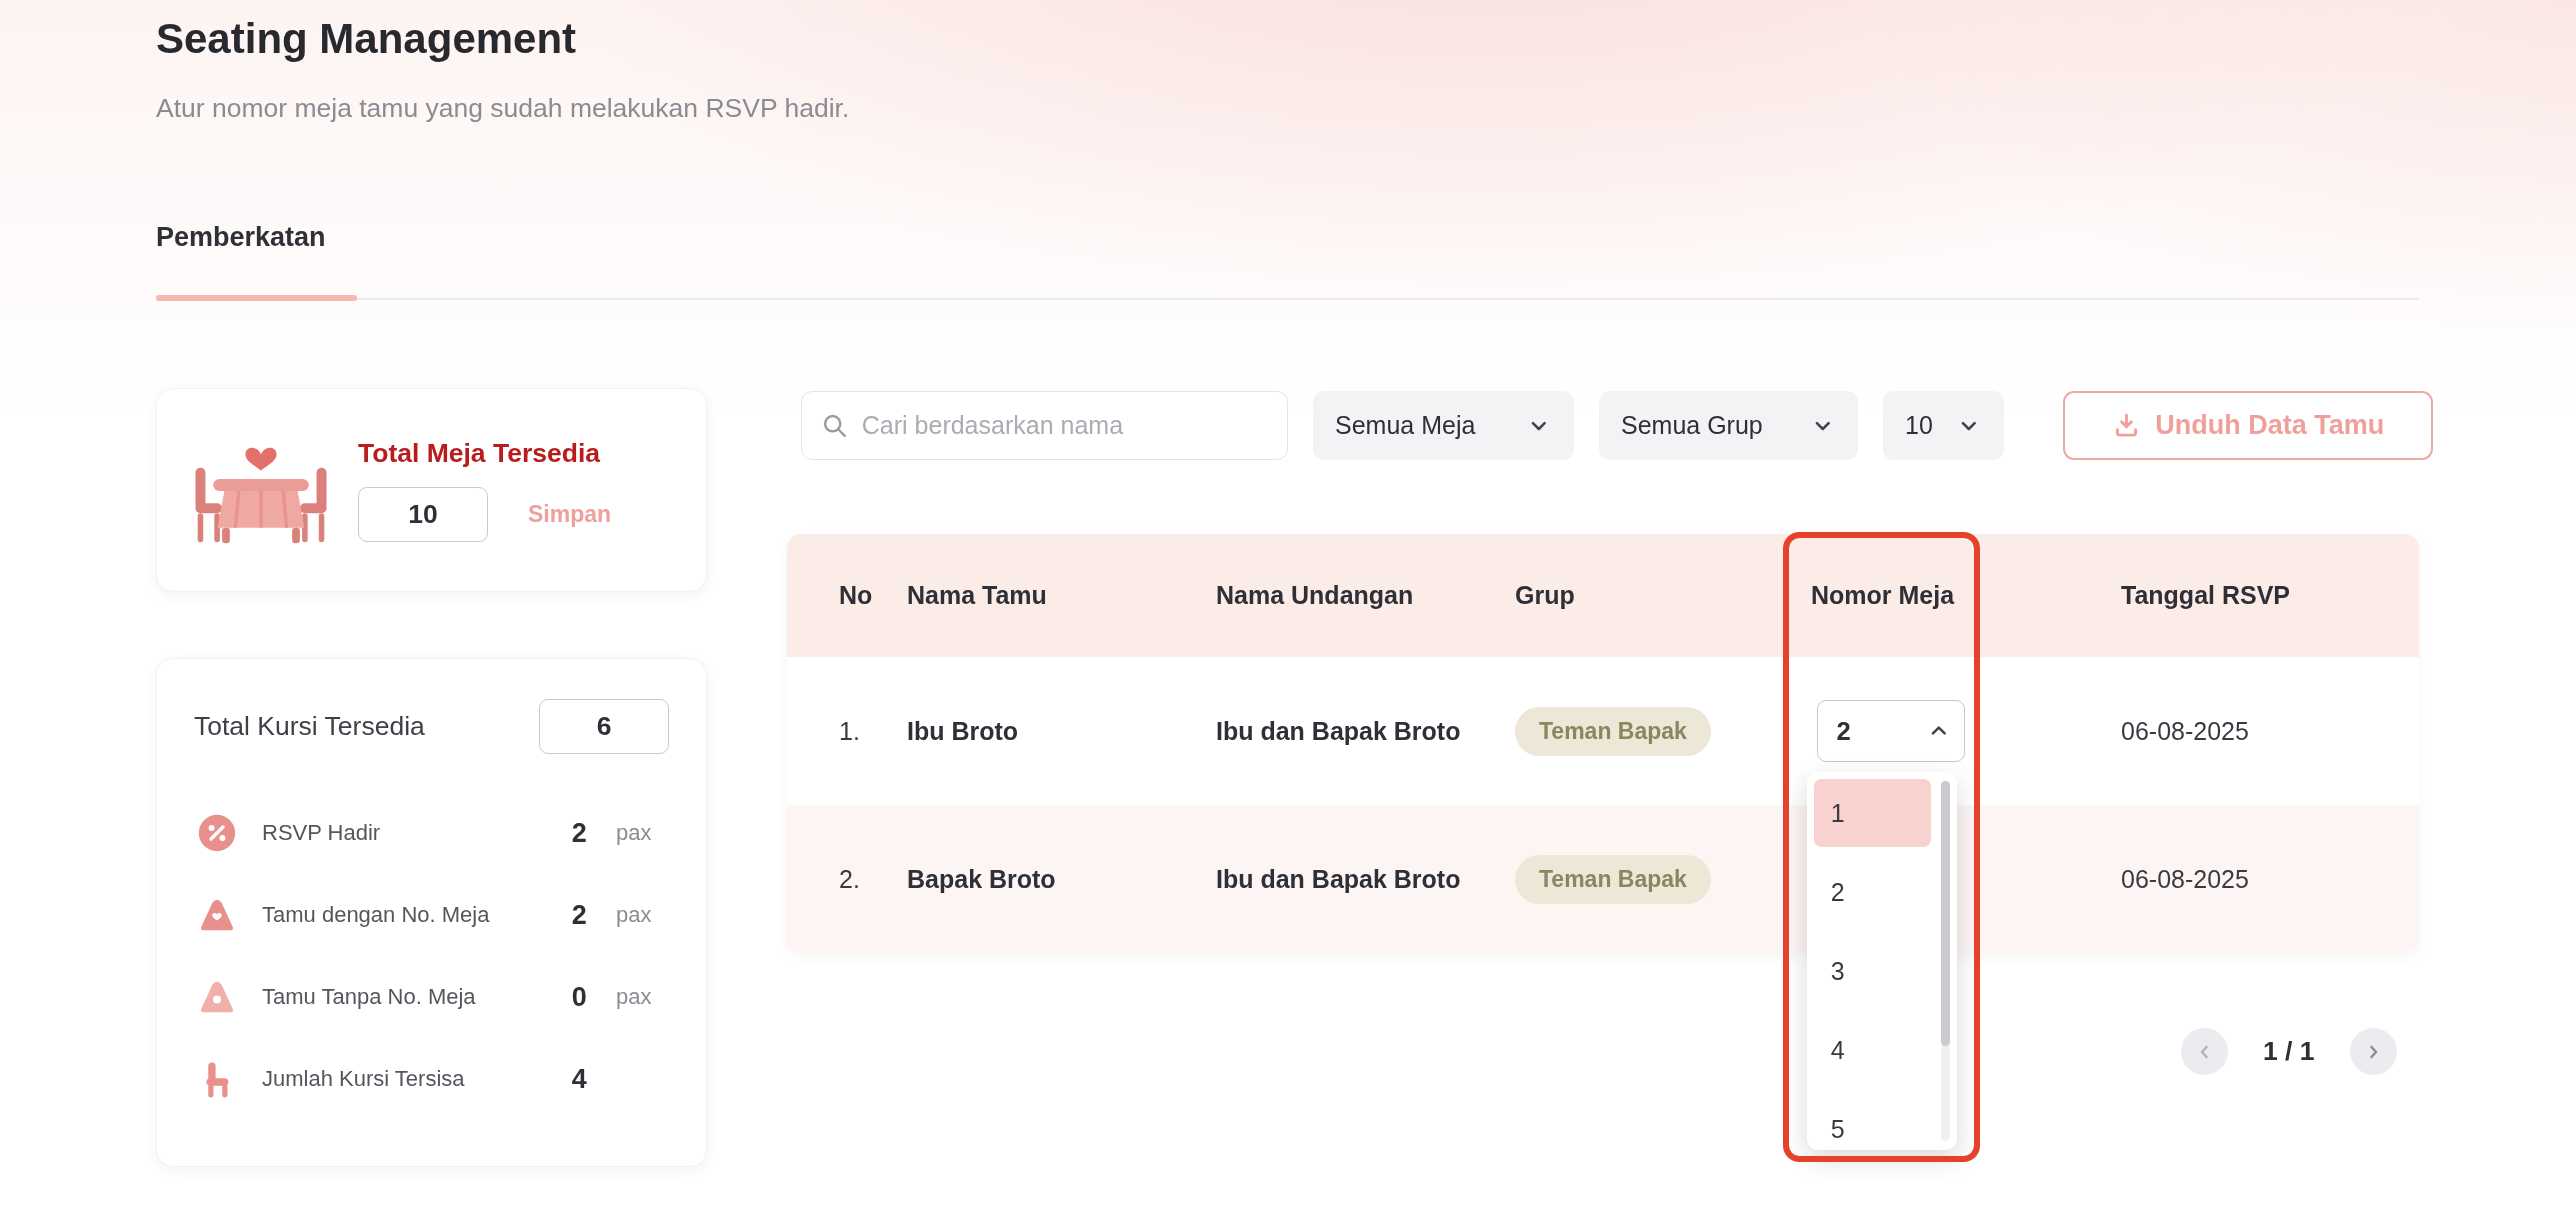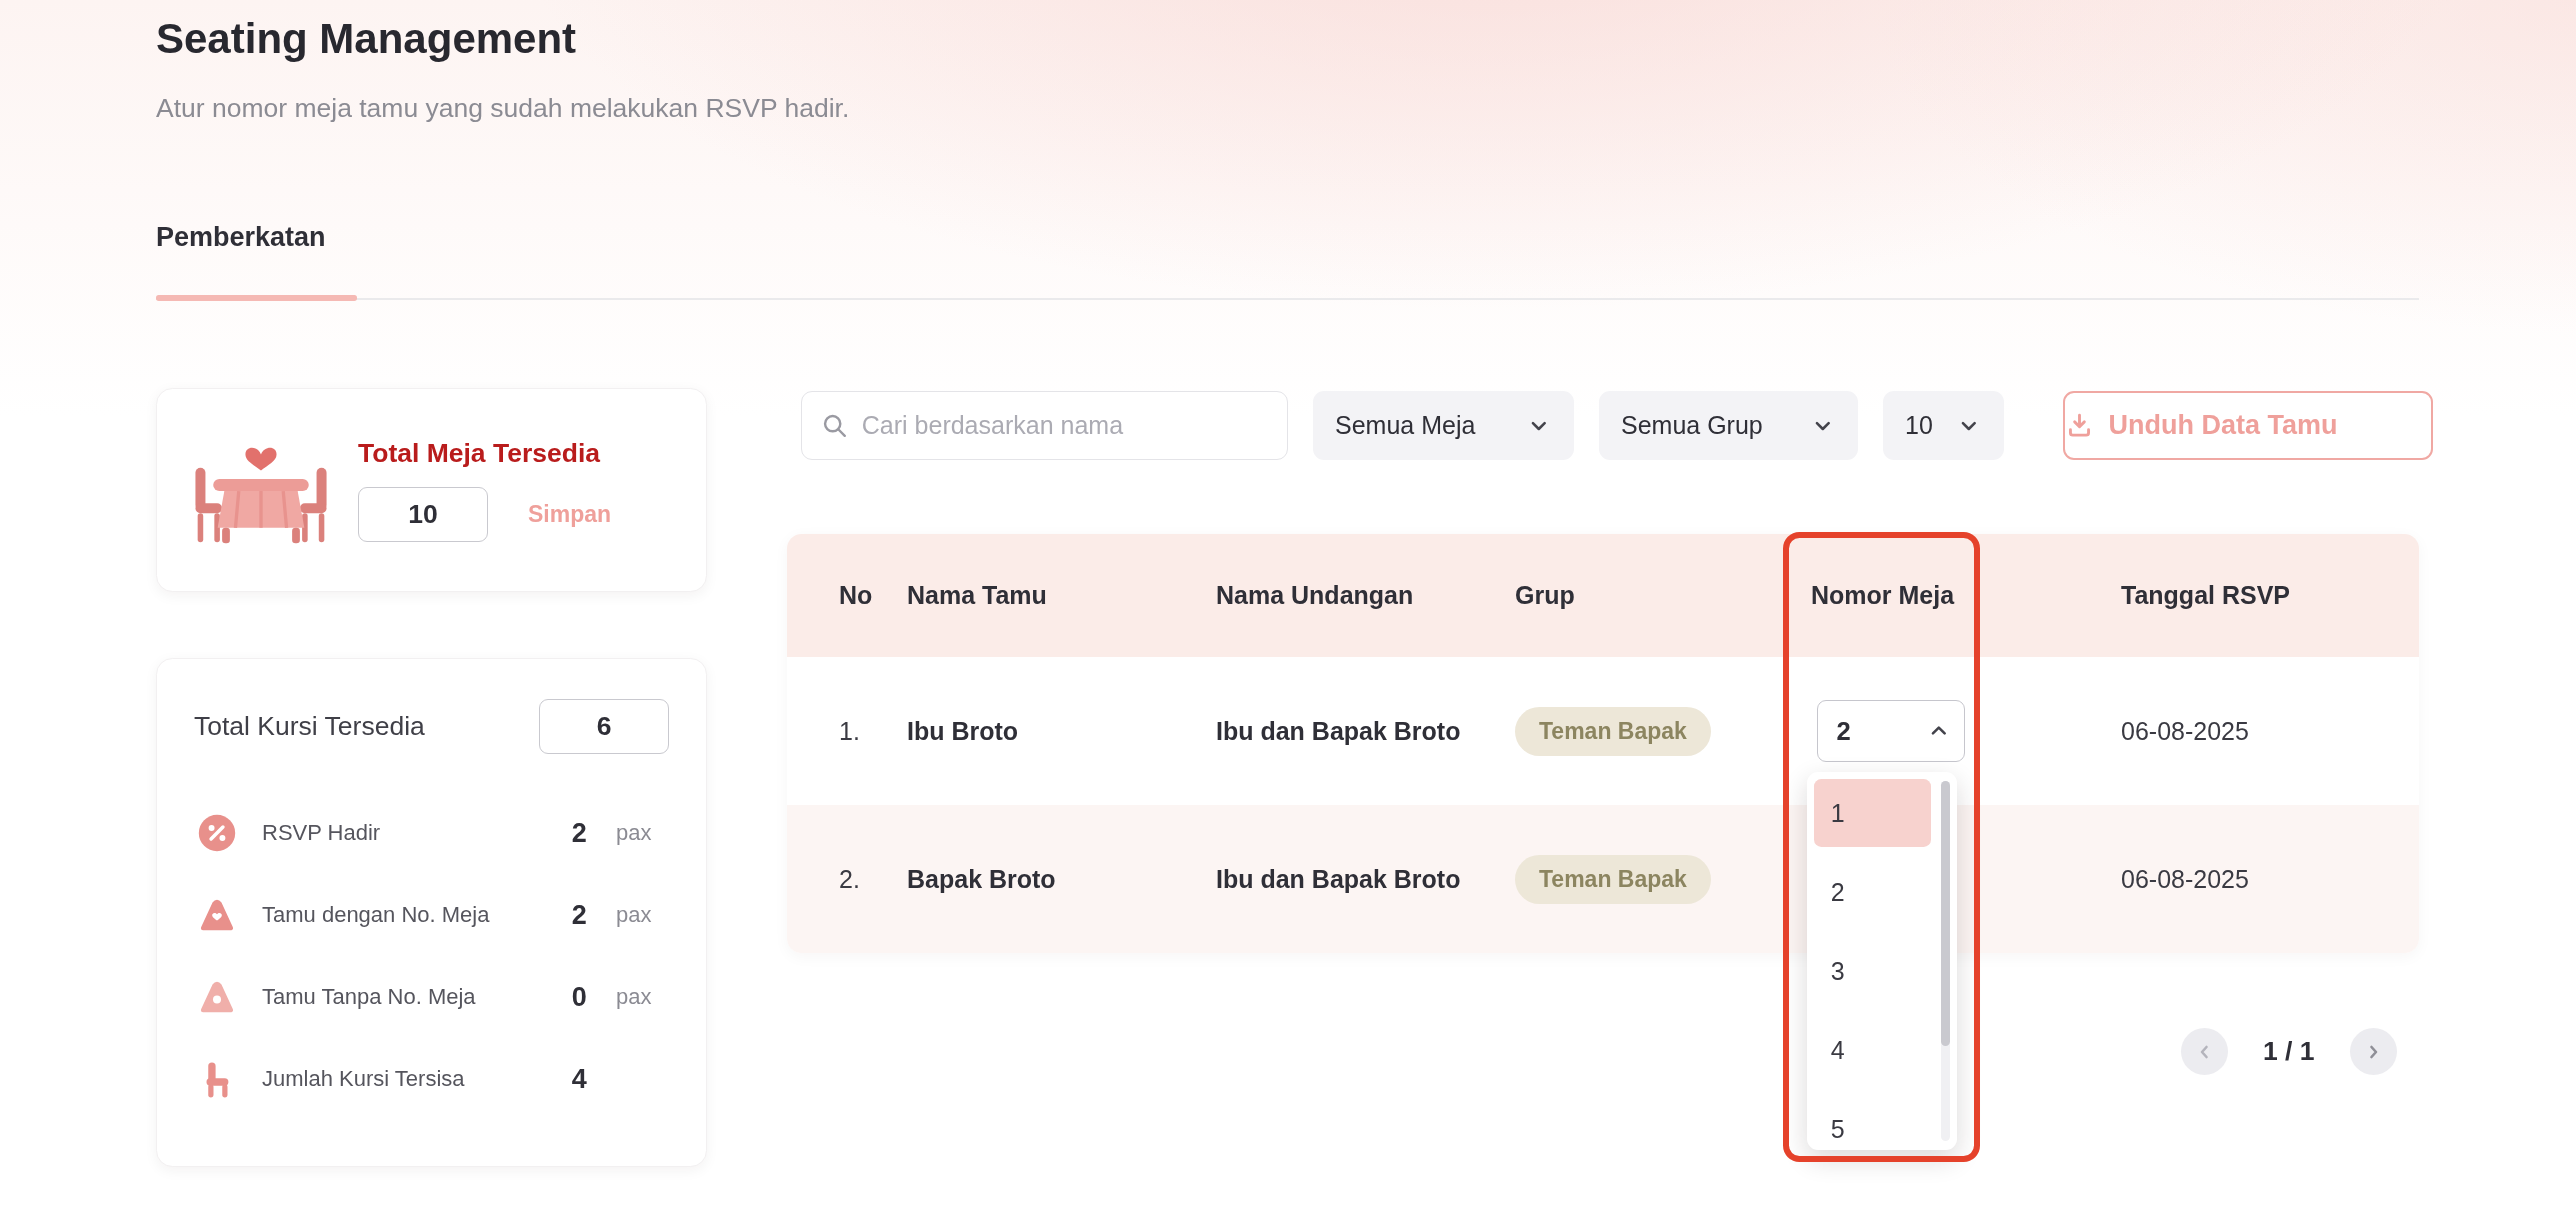--- a/index.html
+++ b/index.html
@@ -34,21 +34,21 @@
   .stat-label { flex:1; font-size:22px; color:#55555D; font-weight:500; }
   .stat-value { width:40px; text-align:right; font-size:27px; font-weight:700; color:#2F2F37; }
   .stat-unit { width:53px; font-size:22px; color:#8B8B93; margin-left:7.3px; }
 
   .toolbar { position:absolute; left:787px; top:391px; width:1632px; height:69px; display:flex; gap:25px;margin-left:14px; }
   .search { width:487px; height:69px; border:1.8px solid #E4E4E8; border-radius:11px; background:#fff; display:flex; align-items:center; padding:0 18px; gap:12.8px; }
   .search input { border:none; outline:none; flex:1; font-size:25px; color:#3A3A42; background:transparent; }
   .search input::placeholder { color:#ABABB3; }
   .pill { height:69px; background:#F3F3F6; border-radius:11px; display:flex; align-items:center; justify-content:space-between; padding:0 22px; font-size:25px; color:#2F2F37; font-weight:500; cursor:pointer; }
   .pill-grup { width:259px; } .pill-meja { width:261px; } .pill-size { width:121px; }
-  .download-btn { margin-left:auto; width:370px; height:69px; border:2.7px solid #F0A8A3; border-radius:11px; background:rgba(255,255,255,.6); display:flex; align-items:center; justify-content:flex-start; gap:14.6px; color:#EFA09B; font-size:27px; font-weight:700; cursor:pointer; }
+  .download-btn { margin-left:auto; width:370px; height:69px; border:2.7px solid #F0A8A3; border-radius:11px; background:rgba(255,255,255,.6); display:flex; align-items:center; justify-content:center; gap:14.6px; color:#EFA09B; font-size:27px; font-weight:700; cursor:pointer; }
 
   .table { position:absolute; left:787px; top:534px; width:1632px; border-radius:14.6px; overflow:hidden; box-shadow:0 3.7px 14.6px rgba(40,20,20,.04); background:#fff; }
   .trow { display:grid; grid-template-columns:68px 309px 299px 296px 310px 1fr; align-items:center; padding-left:52px; }
   .thead { height:123px; background:#FBECE8; }
   .th { font-size:25px; font-weight:700; color:#2F2F37; }
   .tr1 { height:148px; background:#fff; }
   .tr2 { height:148px; background:#FCF5F3; }
   .td { font-size:25px; color:#3A3A42; }
   .td-name { font-weight:600; color:#2F2F37; }
   .badge { display:inline-block; background:#EDE7D8; color:#8C8560; font-size:23px; font-weight:600; padding:11px 24px; border-radius:912px; }

